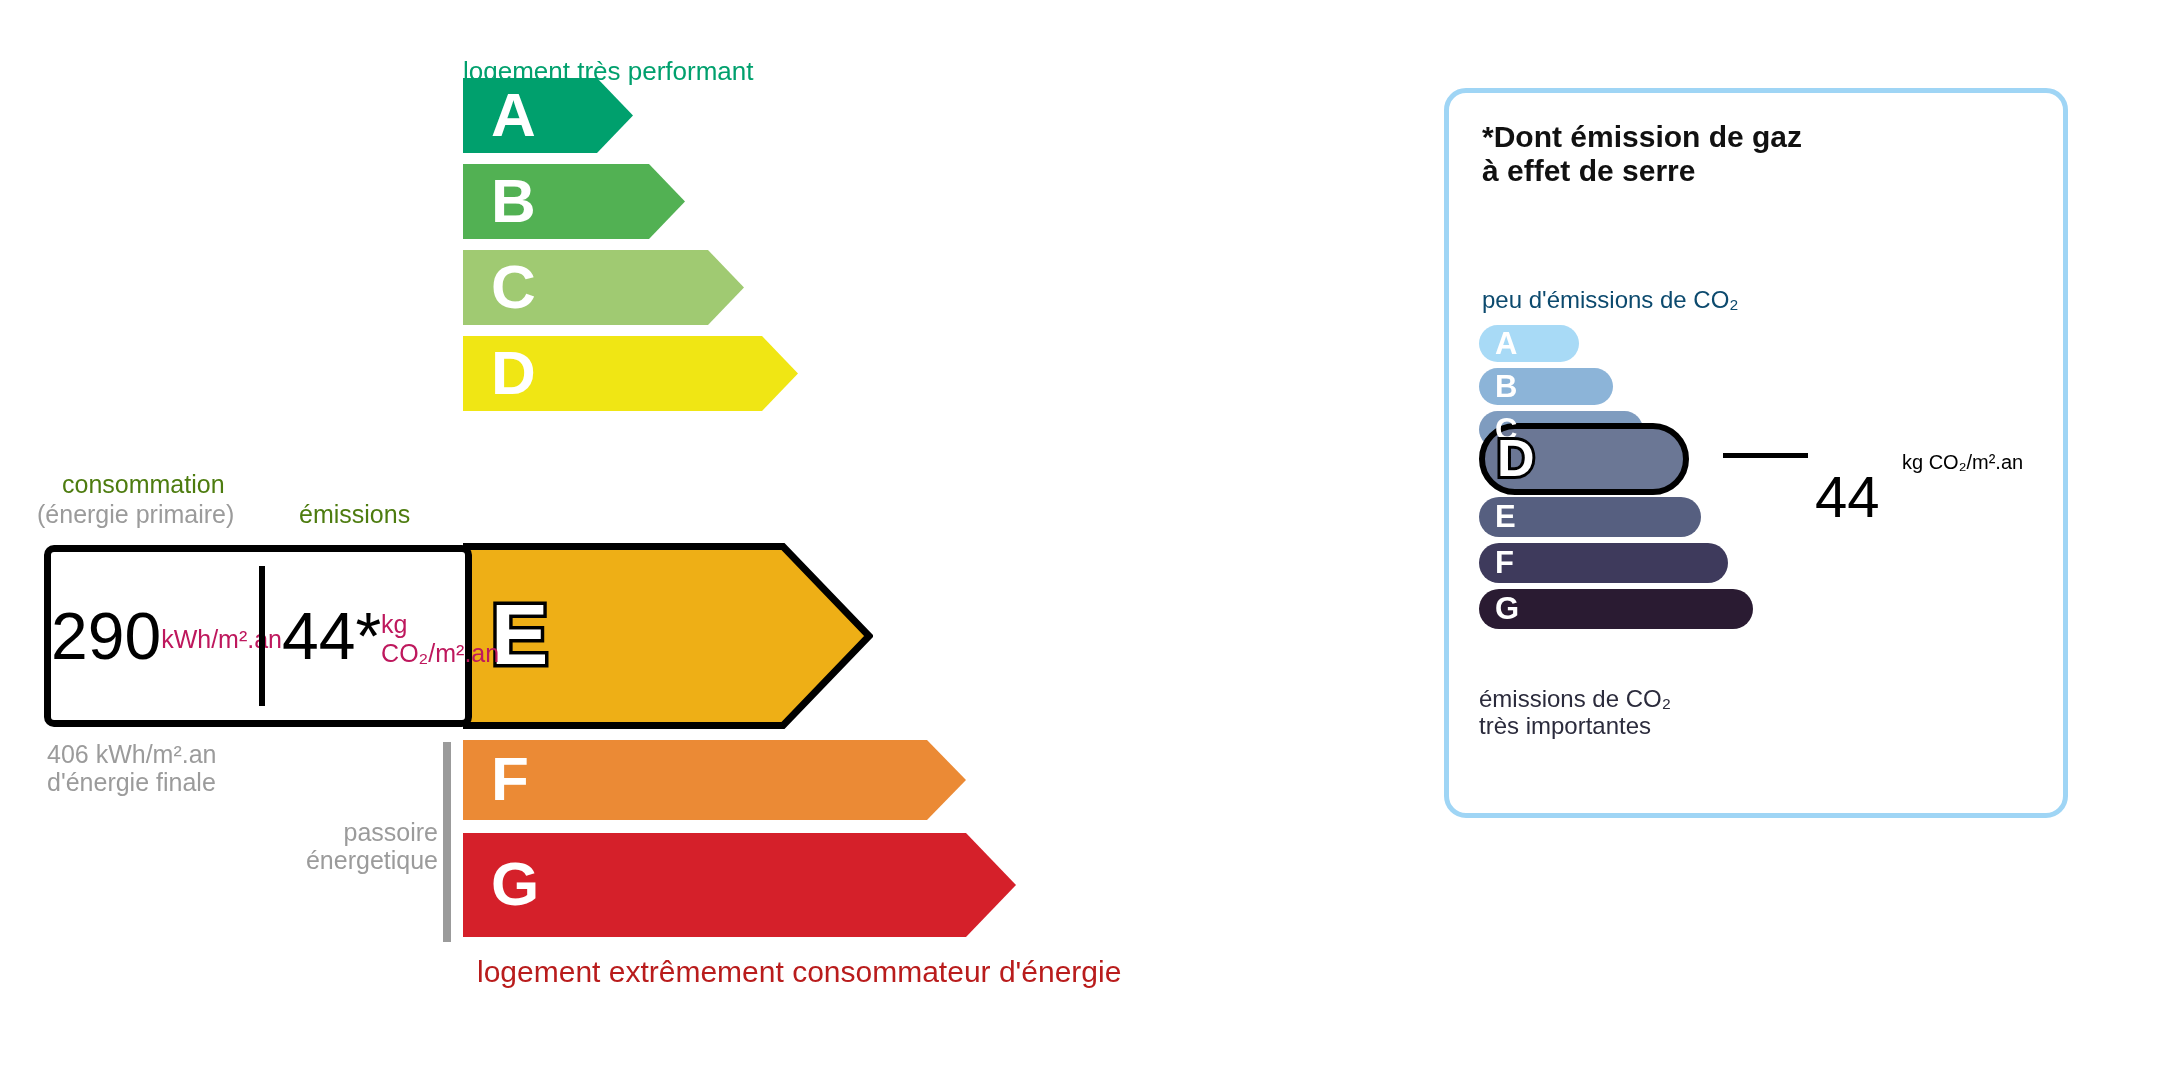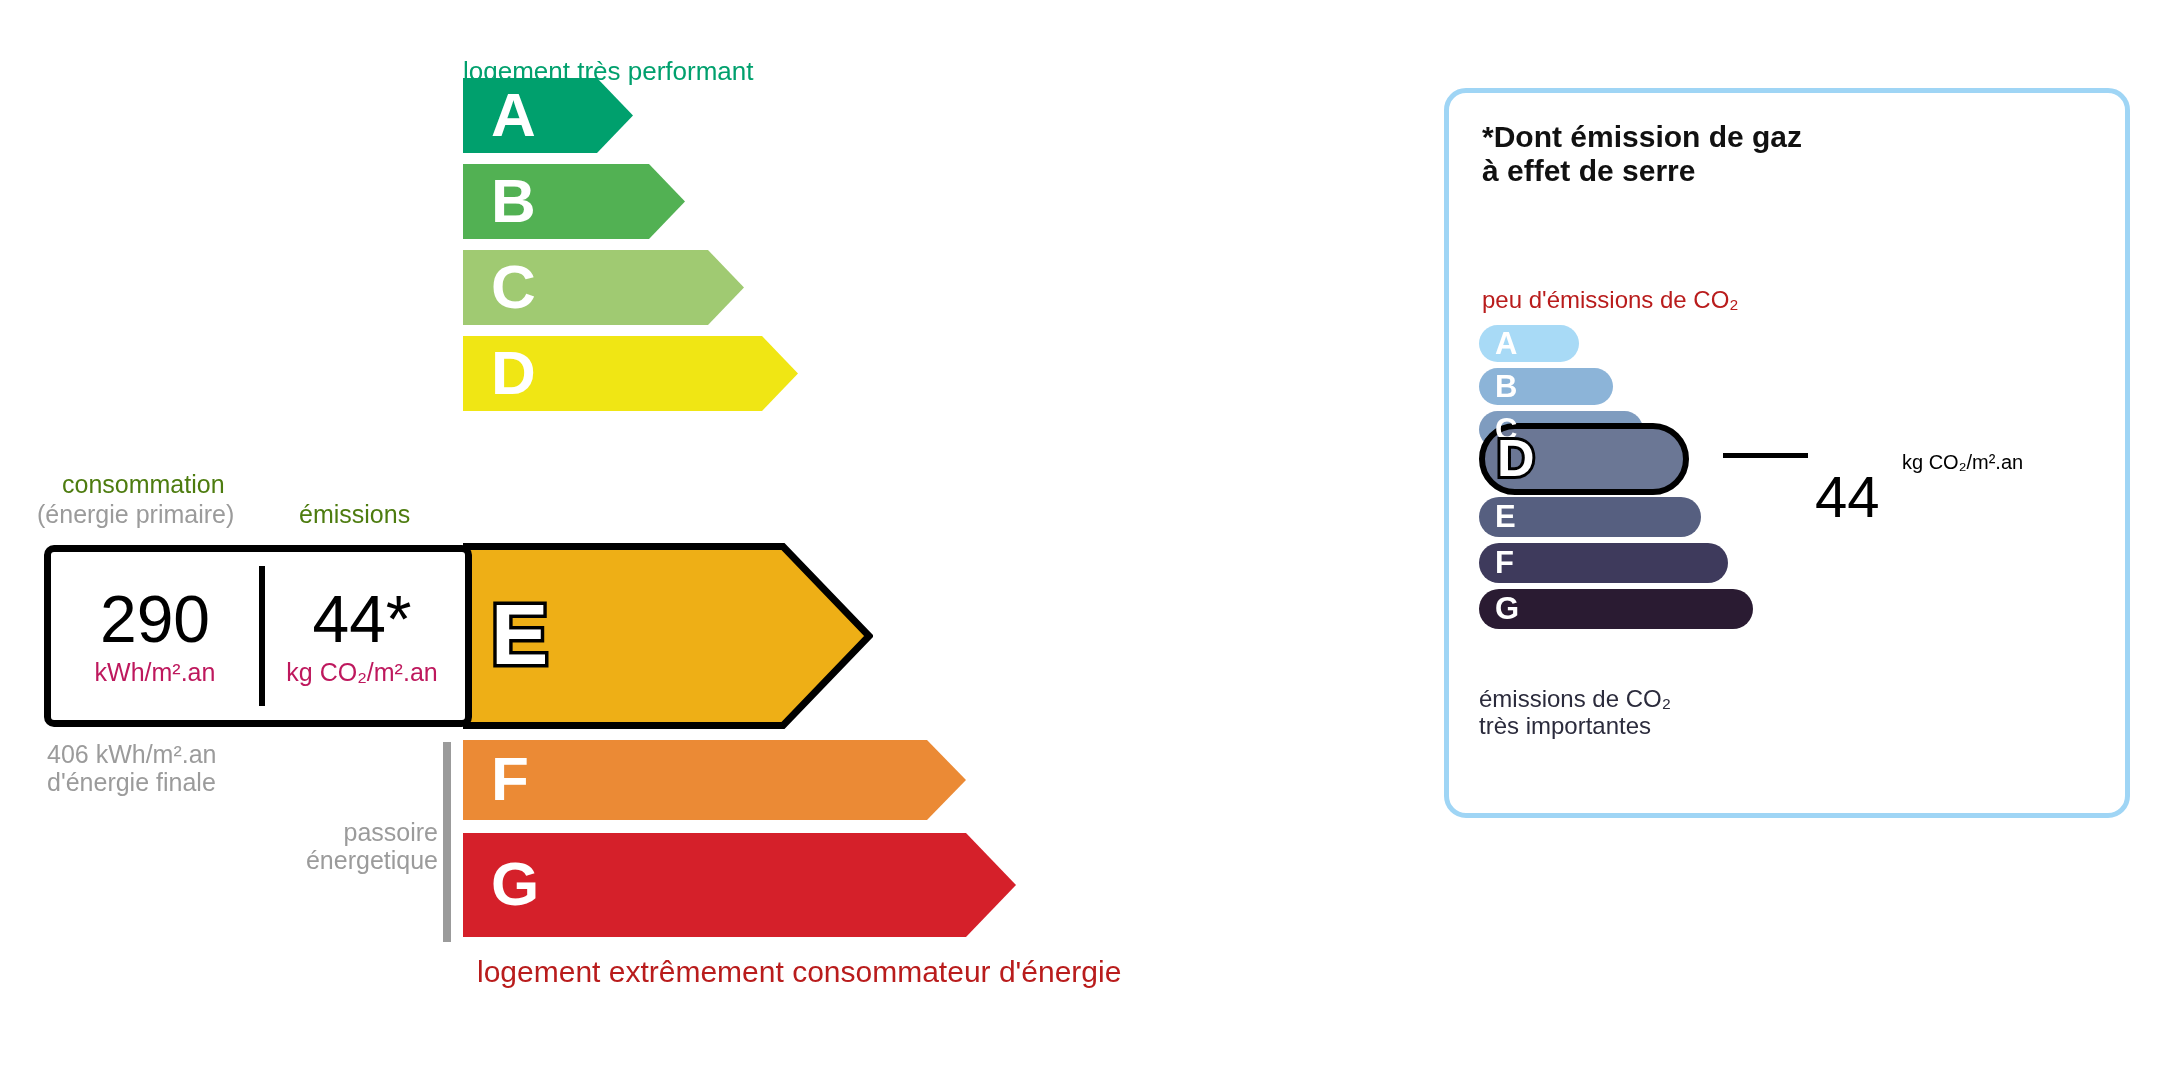--- a/index.html
+++ b/index.html
@@ -91,21 +91,21 @@
     background: #ffffff;
     border: 7px solid #000000;
     border-radius: 10px;
     box-sizing: border-box;
     z-index: 5;
     display: flex;
   }
   .value-cell {
     flex: 1 1 0;
     display: flex;
-    flex-direction: column;
+    flex-direction: row;
     align-items: center;
     justify-content: center;
     position: relative;
   }
   .value-cell.first { flex: 0 0 208px; }
   .value-divider {
     position: absolute;
     left: 208px;
     top: 14px;
     bottom: 14px;
@@ -157,21 +157,21 @@
     width: 8px;
     height: 200px;
     background: #9b9b9b;
   }
 
   
   #co2-panel {
     position: absolute;
     left: 1444px;
     top: 88px;
-    width: 686px;
+    width: 624px;
     height: 730px;
     border: 5px solid #9fd5f5;
     border-radius: 22px;
     box-sizing: border-box;
     background: #ffffff;
   }
   #co2-title {
     position: absolute;
     left: 33px;
     top: 27px;
@@ -179,21 +179,21 @@
     font-weight: bold;
     color: #111111;
     line-height: 1.13;
     white-space: pre-line;
   }
   #co2-top-caption {
     position: absolute;
     left: 33px;
     top: 193px;
     font-size: 24px;
-    color: #b91c1c;
+    color: #0c4a6e;
     white-space: nowrap;
   }
   #co2-bottom-caption {
     position: absolute;
     left: 30px;
     top: 593px;
     font-size: 24px;
     color: #2b2b3c;
     line-height: 1.12;
     white-space: pre-line;

